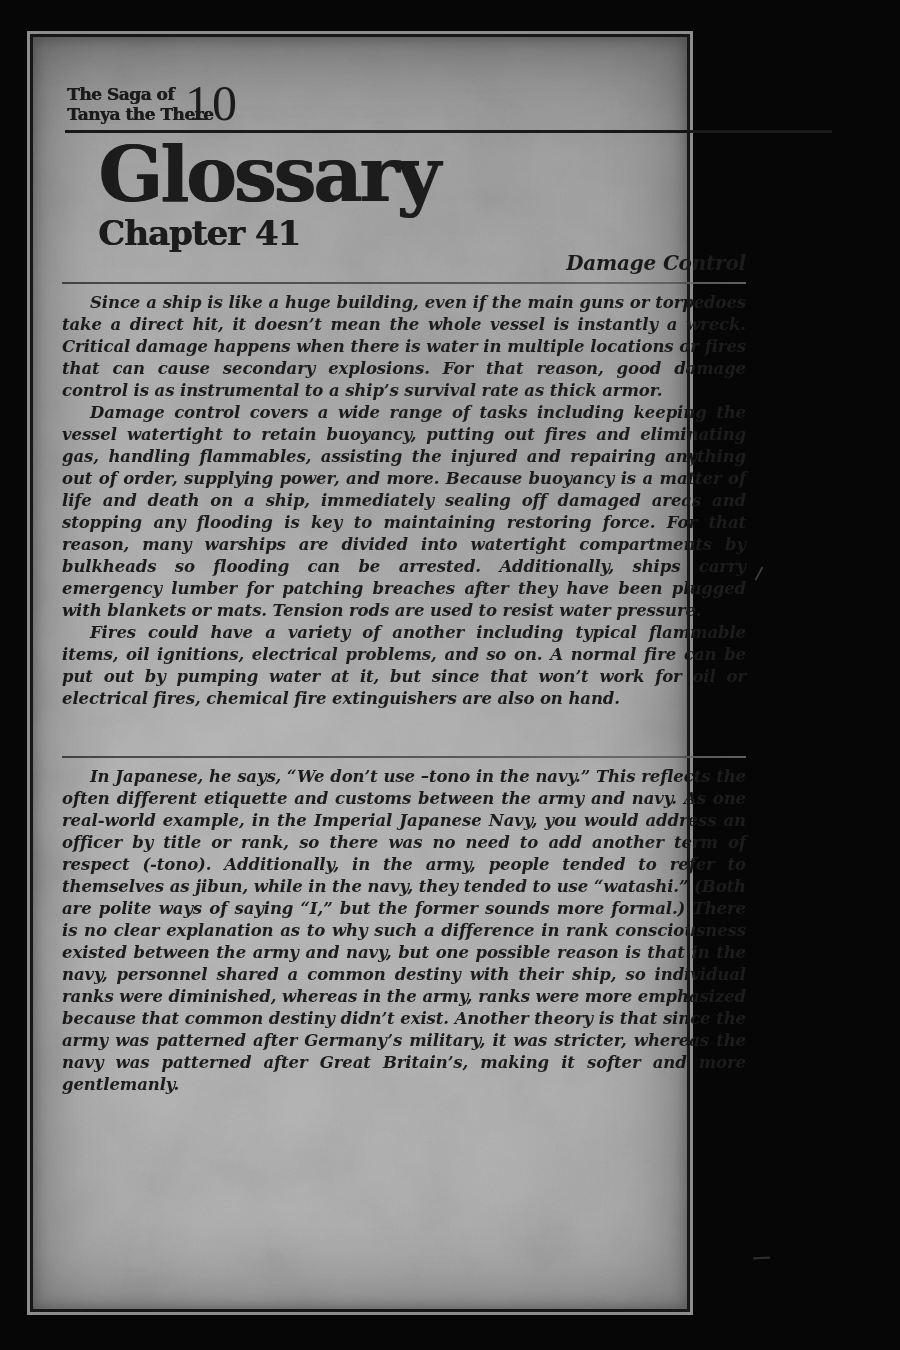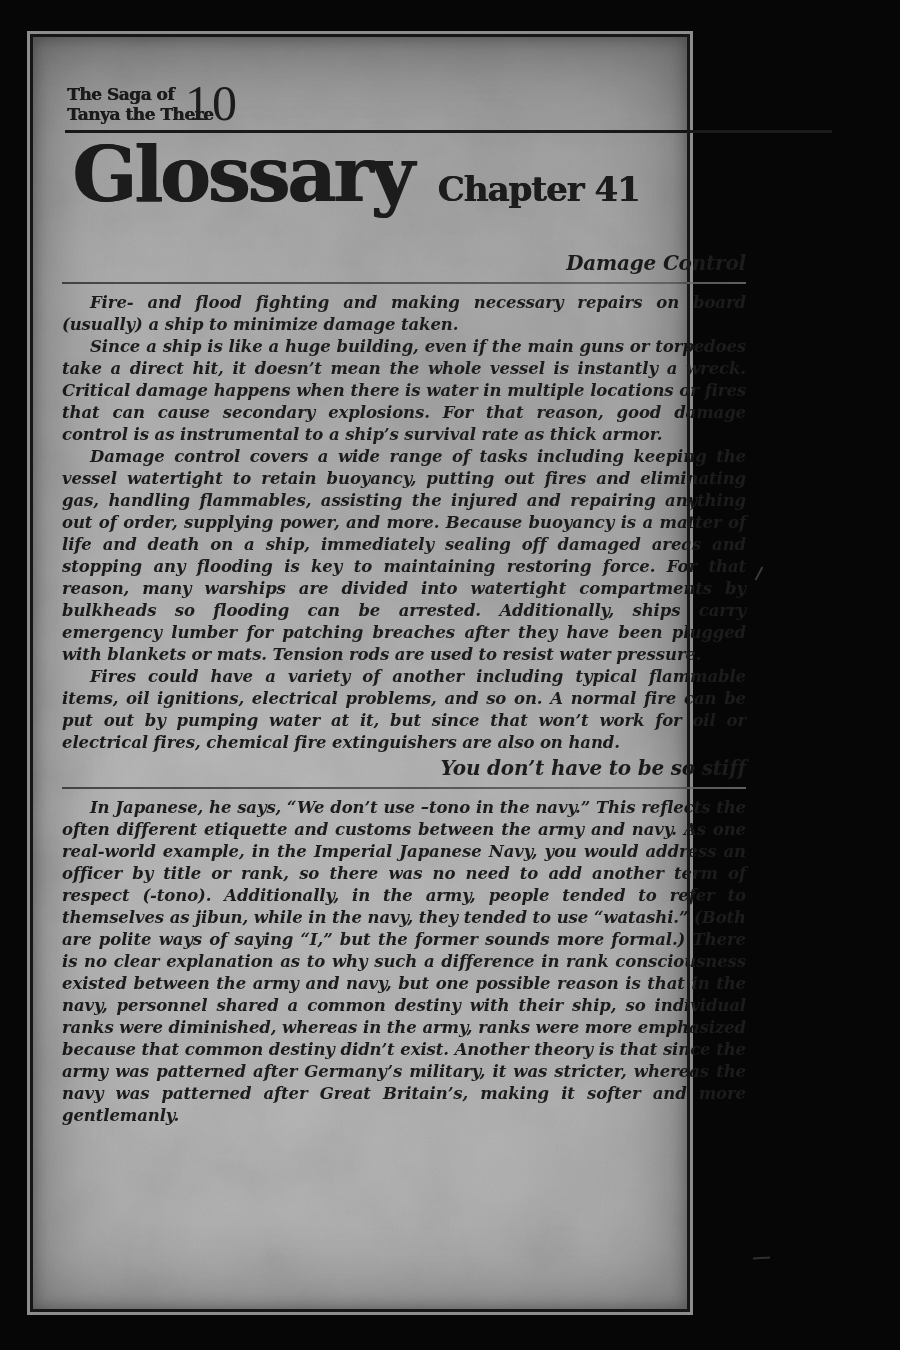--- a/index.html
+++ b/index.html
@@ -50,20 +50,21 @@
   }
   .header-rule {
     position: absolute; left: 32px; top: 93px;
     width: 767px; height: 3px;
     background: #1a1a1a;
   }
   .titlebar {
     position: absolute; left: 39px; top: 100px;
     display: flex; align-items: baseline;
     white-space: nowrap;
+    flex-direction: column;
   }
   .title {
     font-weight: bold; font-size: 76px; line-height: 1;
     letter-spacing: -3px;
     text-shadow: 1px 0 0 currentColor;
   }
   .subtitle {
     font-weight: bold; font-size: 34px;
     margin-left: 26px;
     letter-spacing: -1px;
@@ -139,29 +140,27 @@
 
   <div class="titlebar">
     <span class="title">Glossary</span>
     <span class="subtitle">Chapter 41</span>
   </div>
 
   <section class="entry entry-1">
     <h2>Damage Control</h2>
     <div class="rule"></div>
     <div class="body">
-      <p>Fire- and flood fighting and making necessary repairs on board (usually) a ship to minimize damage taken.</p>
       <p>Since a ship is like a huge building, even if the main guns or torpedoes take a direct hit, it doesn’t mean the whole vessel is instantly a wreck. Critical damage happens when there is water in multiple locations or fires that can cause secondary explosions. For that reason, good damage control is as instrumental to a ship’s survival rate as thick armor.</p>
       <p>Damage control covers a wide range of tasks including keeping the vessel watertight to retain buoyancy, putting out fires and eliminating gas, handling flammables, assisting the injured and repairing anything out of order, supplying power, and more. Because buoyancy is a matter of life and death on a ship, immediately sealing off damaged areas and stopping any flooding is key to maintaining restoring force. For that reason, many warships are divided into watertight compartments by bulkheads so flooding can be arrested. Additionally, ships carry emergency lumber for patching breaches after they have been plugged with blankets or mats. Tension rods are used to resist water pressure.</p>
       <p>Fires could have a variety of another including typical flammable items, oil ignitions, electrical problems, and so on. A normal fire can be put out by pumping water at it, but since that won’t work for oil or electrical fires, chemical fire extinguishers are also on hand.</p>
     </div>
   </section>
 
   <section class="entry entry-2">
-    <h2>You don’t have to be so stiff</h2>
     <div class="rule"></div>
     <div class="body">
       <p>In Japanese, he says, “We don’t use –tono in the navy.” This reflects the often different etiquette and customs between the army and navy. As one real-world example, in the Imperial Japanese Navy, you would address an officer by title or rank, so there was no need to add another term of respect (-tono). Additionally, in the army, people tended to refer to themselves as jibun, while in the navy, they tended to use “watashi.” (Both are polite ways of saying “I,” but the former sounds more formal.) There is no clear explanation as to why such a difference in rank consciousness existed between the army and navy, but one possible reason is that in the navy, personnel shared a common destiny with their ship, so individual ranks were diminished, whereas in the army, ranks were more emphasized because that common destiny didn’t exist. Another theory is that since the army was patterned after Germany’s military, it was stricter, whereas the navy was patterned after Great Britain’s, making it softer and more gentlemanly.</p>
     </div>
   </section>
 
   <div class="scratch scratch-1"></div>
   <div class="scratch scratch-2"></div>
 
   <div class="vignette"></div>

